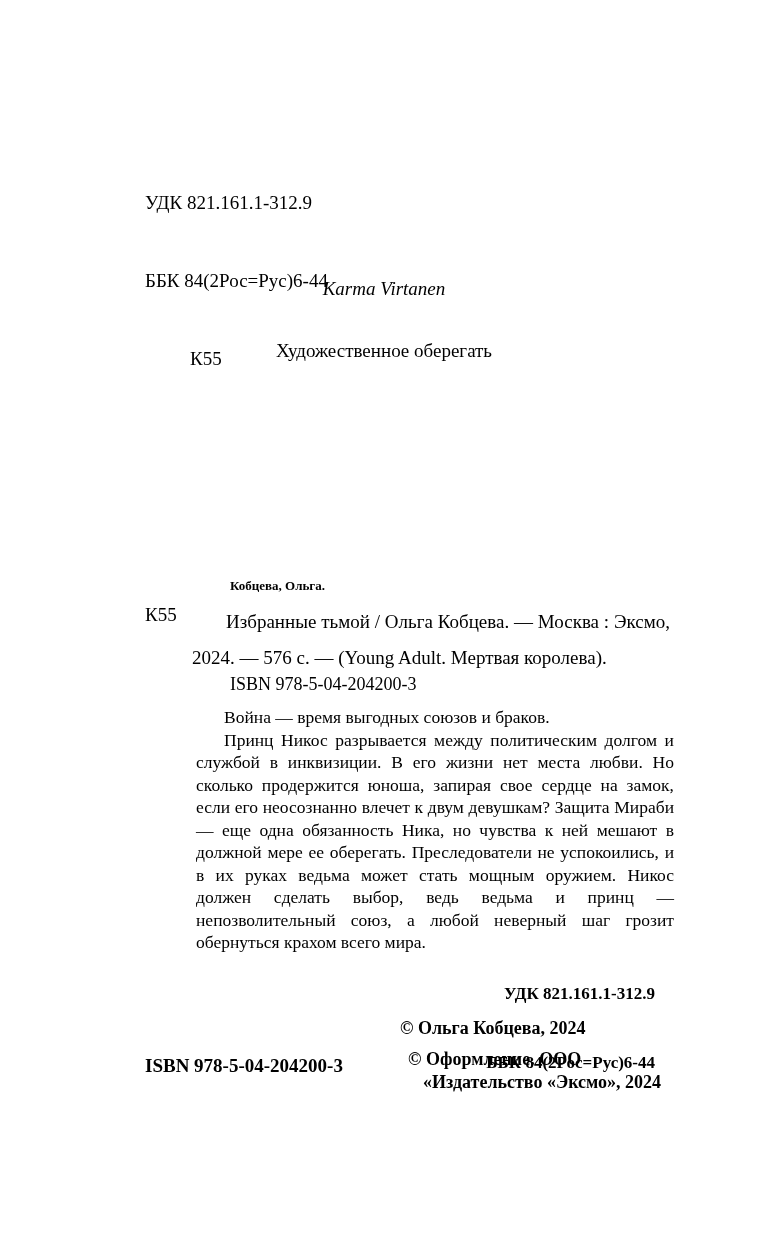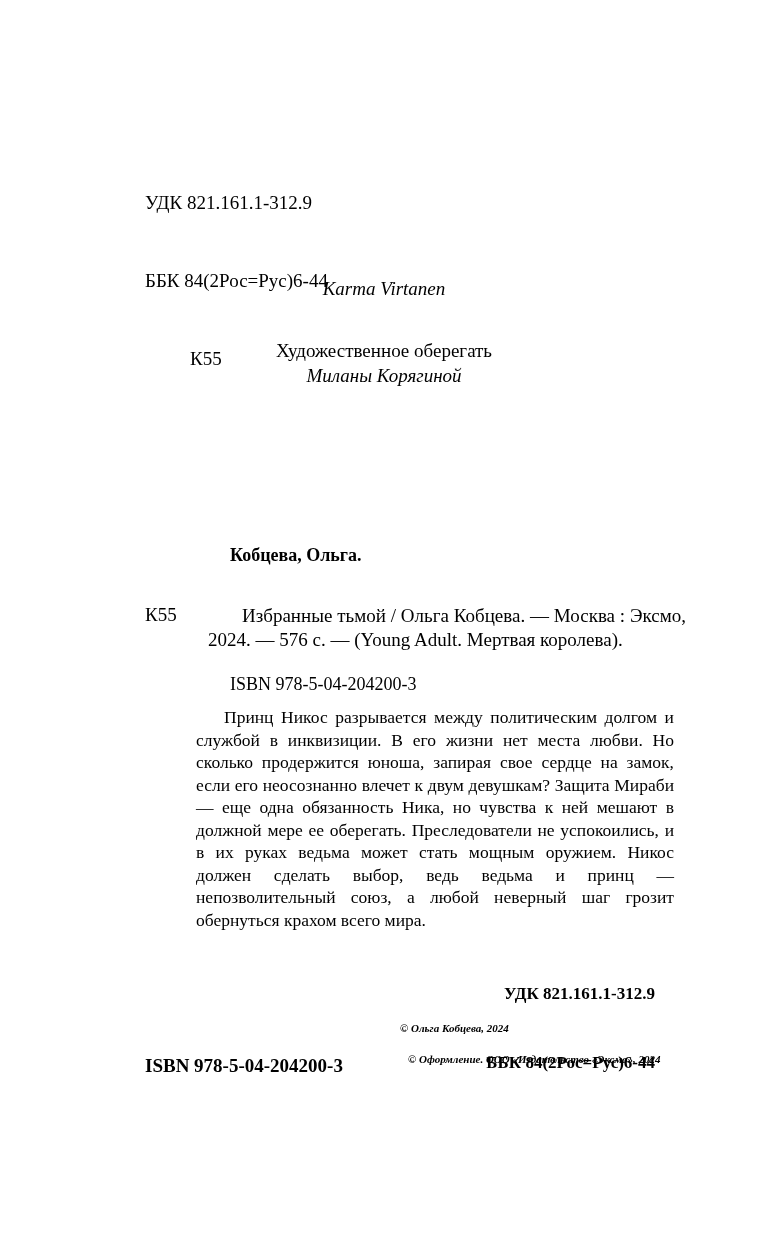--- a/index.html
+++ b/index.html
@@ -27,33 +27,33 @@
     left: 0; width: 768px;
     text-align: center;
     font-size: 19px;
     line-height: 25px;
   }
   .credits-illustration { top: 276px; }
   .credits-design { top: 338px; }
   .italic { font-style: italic; }
 
   .catalog-author {
-    left: 230px; top: 545px;
-    font-size: 18px;
+    left: 230px; top: 578px;
+    font-size: 13px;
     font-weight: bold;
   }
   .catalog-index {
     left: 145px; top: 604px;
     font-size: 19px;
   }
   .catalog-entry {
-    left: 208px; top: 604px;
+    left: 192px; top: 604px;
     width: 478px;
     font-size: 19px;
-    line-height: 24px;
+    line-height: 36px;
     text-indent: 34px;
     text-align: justify;
   }
   .catalog-isbn {
     left: 230px; top: 674px;
     font-size: 18px;
   }
 
   .annotation {
     left: 196px; top: 706px;
@@ -78,24 +78,23 @@
   }
 
   .footer-isbn {
     left: 145px; top: 1055px;
     font-size: 19px;
     font-weight: bold;
   }
   .copyright-block {
     left: 400px; top: 1017px;
     width: 285px;
-    font-size: 11px;
+    font-size: 18px;
     font-weight: bold;
     line-height: 23px;
-    font-style: italic;
   }
   .copyright-line1 { margin: 0; }
   .copyright-line2 {
     margin: 8px;
     padding-left: 15px;
     text-indent: -15px;
     width: 278px;
   }
 </style>
 </head>
@@ -106,32 +105,32 @@
   <div>ББК 84(2Рос=Рус)6-44</div>
   <div class="k-index">К55</div>
 </div>
 
 <div class="abs center-block credits-illustration">
   <div class="italic">Karma Virtanen</div>
 </div>
 
 <div class="abs center-block credits-design">
   <div>Художественное оберегать</div>
-  <div class="italic">Миланы Корягиной</div>
 </div>
 
 <div class="abs catalog-author">Кобцева, Ольга.</div>
 
 <div class="abs catalog-index">К55</div>
 
 <div class="abs catalog-entry">Избранные тьмой / Ольга Кобцева. — Москва : Эксмо, 2024. — 576 с. — (Young Adult. Мертвая королева).</div>
 
 <div class="abs catalog-isbn">ISBN 978-5-04-204200-3</div>
 
 <div class="abs annotation">
+  <p>Война — время выгодных союзов и браков.</p>
   <p>Принц Никос разрывается между политическим долгом и службой в инквизиции. В его жизни нет места любви. Но сколько продержится юноша, запирая свое сердце на замок, если его неосознанно влечет к двум девушкам? Защита Мираби — еще одна обязанность Ника, но чувства к ней мешают в должной мере ее оберегать. Преследователи не успокоились, и в их руках ведьма может стать мощным оружием. Никос должен сделать выбор, ведь ведьма и принц — непозволительный союз, а любой неверный шаг грозит обернуться крахом всего мира.</p>
 </div>
 
 <div class="abs right-codes">
   <div>УДК 821.161.1-312.9</div>
   <div>ББК 84(2Рос=Рус)6-44</div>
 </div>
 
 <div class="abs footer-isbn">ISBN 978-5-04-204200-3</div>
 

